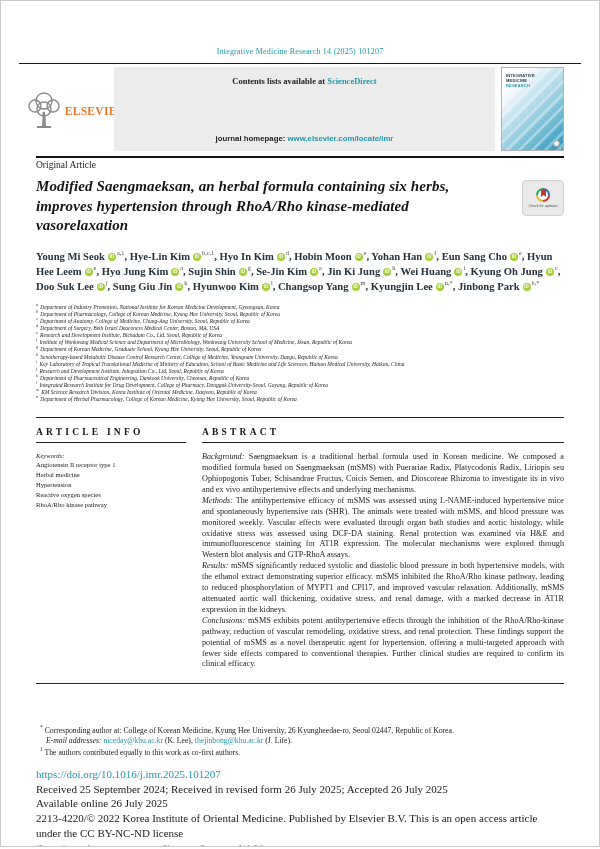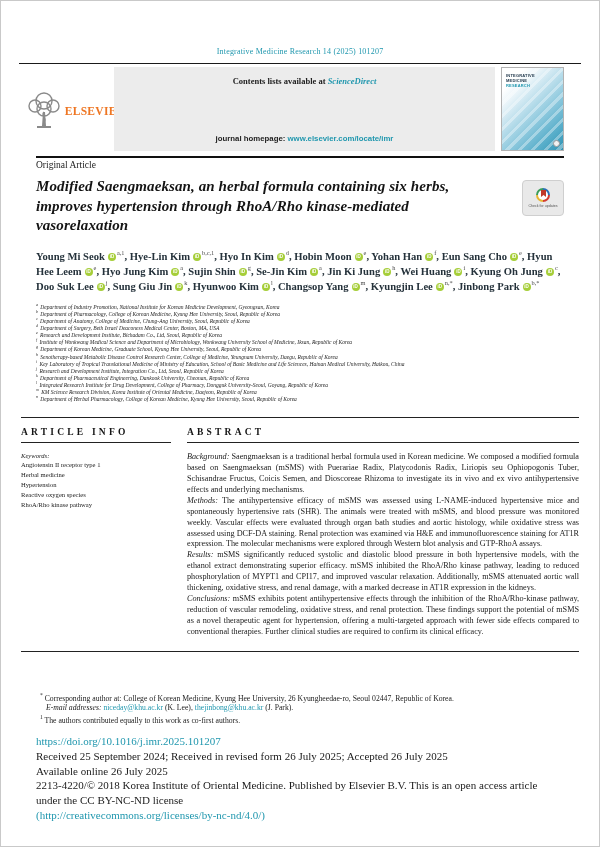--- a/index.html
+++ b/index.html
@@ -16,21 +16,21 @@
   .top-rule { margin:7px 18px 0; border-top:1.3px solid #1a1a1a; }
   .header-band { display:flex; margin:1px 35px 0; height:88px; align-items:stretch; }
   .elsevier-logo { width:76px; display:flex; flex-direction:row; align-items:center; justify-content:center; padding-top:2px; }
   .elsevier-logo svg { display:block; }
   .elsevier-word { font-size:11.5px; font-weight:bold; color:#ee7623; letter-spacing:.3px; margin-top:1px; }
   .banner {
     flex:1; background:#ececec; margin:2px 6px 2px 2px; padding:9px 10px 8px;
     display:flex; flex-direction:column; align-items:center; justify-content:space-between; text-align:center;
   }
   .contents-line { font-size:8.5px; font-weight:600; color:#222; }
-  .contents-line a, .teal { color:#2097ae; text-decoration:none;font-style:italic; }
+  .contents-line a, .teal { color:#2097ae; text-decoration:none; }
   .banner-title { font-size:16px; font-weight:bold; color:#141414; letter-spacing:.2px; }
   .homepage-line { font-family:"Liberation Sans", sans-serif; font-size:7.8px; font-weight:bold; color:#222; }
   .homepage-line a { color:#2097ae; text-decoration:none; font-weight:bold; }
   .cover-thumb {
     width:63px; height:84px; align-self:center; border:1px solid #b2b2b2; position:relative; overflow:hidden;
     background:linear-gradient(315deg, #2f93b4 0%, #58aeca 18%, #8cc8dd 38%, #c3e2ee 58%, #e9f4f9 72%, #ffffff 84%);
   }
   .cover-thumb:before {
     content:""; position:absolute; inset:0;
     background:repeating-linear-gradient(135deg, rgba(255,255,255,0) 0 6px, rgba(255,255,255,.35) 6px 9px);
@@ -58,21 +58,21 @@
   .authors sup { font-size:6.3px; color:#4a4a4a; font-weight:normal; }
   .orcid {
     display:inline-block; width:8px; height:8px; border-radius:50%; background:#a6ce39; color:#fff;
     font-family:"Liberation Sans", sans-serif; font-size:4.5px; font-weight:bold; line-height:8px; text-align:center;
     margin:0 1px 0 3px; vertical-align:1.5px;
   }
   .affiliations { margin:9px 35px 0; font-size:5.5px; font-style:italic; line-height:1.14; color:#1c1c1c; }
   .affiliations sup { font-size:3.9px; margin-right:1px; }
 
   .info-abstract {
-    margin:15px 20px 0; display:flex; gap:16px;
+    margin:15px 35px 0; display:flex; gap:16px;
     border-top:1.2px solid #222; border-bottom:1.2px solid #222;
     padding:9px 0 13px;
   }
   .col-left { width:150px; flex:none; }
   .col-right { flex:1; }
   .section-header {
     font-size:9.5px; font-weight:bold; color:#141414; letter-spacing:3.2px;
     border-bottom:1.3px solid #222; padding-bottom:5px; margin-bottom:9px; white-space:nowrap;
   }
   .kw-label { font-size:6.6px; font-style:italic; margin-bottom:1px; }
@@ -187,25 +187,25 @@
           <p><i>Background:</i> Saengmaeksan is a traditional herbal formula used in Korean medicine. We composed a modified formula based on Saengmaeksan (mSMS) with Puerariae Radix, Platycodonis Radix, Liriopis seu Ophiopogonis Tuber, Schisandrae Fructus, Coicis Semen, and Dioscoreae Rhizoma to investigate its in vivo and ex vivo antihypertensive effects and underlying mechanisms.</p>
           <p><i>Methods:</i> The antihypertensive efficacy of mSMS was assessed using L-NAME-induced hypertensive mice and spontaneously hypertensive rats (SHR). The animals were treated with mSMS, and blood pressure was monitored weekly. Vascular effects were evaluated through organ bath studies and aortic histology, while oxidative stress was assessed using DCF-DA staining. Renal protection was examined via H&amp;E and immunofluorescence staining for AT1R expression. The molecular mechanisms were explored through Western blot analysis and GTP-RhoA assays.</p>
           <p><i>Results:</i> mSMS significantly reduced systolic and diastolic blood pressure in both hypertensive models, with the ethanol extract demonstrating superior efficacy. mSMS inhibited the RhoA/Rho kinase pathway, leading to reduced phosphorylation of MYPT1 and CPI17, and improved vascular relaxation. Additionally, mSMS attenuated aortic wall thickening, oxidative stress, and renal damage, with a marked decrease in AT1R expression in the kidneys.</p>
           <p><i>Conclusions:</i> mSMS exhibits potent antihypertensive effects through the inhibition of the RhoA/Rho-kinase pathway, reduction of vascular remodeling, oxidative stress, and renal protection. These findings support the potential of mSMS as a novel therapeutic agent for hypertension, offering a multi-targeted approach with fewer side effects compared to conventional therapies. Further clinical studies are required to confirm its clinical efficacy.</p>
         </div>
     </div>
   </div>
 
   <div class="footnotes">
     <div class="fn-line"><sup>*</sup><span> Corresponding author at: College of Korean Medicine, Kyung Hee University, 26 Kyungheedae-ro, Seoul 02447, Republic of Korea.</span></div>
-    <div class="fn-email"><i>E-mail addresses:</i> <a href="#" class="link">niceday@khu.ac.kr</a><span> (K. Lee), </span><a href="#" class="link">thejinbong@khu.ac.kr</a><span> (J. Park).</span></div>
+    <div class="fn-email"><i>E-mail addresses:</i> <a href="#" class="link">niceday@khu.ac.kr</a><span> (K. Lee), </span><a href="#" class="link">thejinbong@khu.ac.kr</a><span> (J. Life).</span></div>
     <div class="fn-line"><sup>1</sup><span> The authors contributed equally to this work as co-first authors.</span></div>
   </div>
 
   <div class="footer">
     <div><a href="#" class="link">https://doi.org/10.1016/j.imr.2025.101207</a></div>
     <div>Received 25 September 2024; Received in revised form 26 July 2025; Accepted 26 July 2025</div>
     <div>Available online 26 July 2025</div>
-    <div>2213-4220/© 2018 Korea Institute of Oriental Medicine. Published by Elsevier B.V. This is an open access article under the CC BY-NC-ND license</div>
+    <div>2213-4220/© 2022 Korea Institute of Oriental Medicine. Published by Elsevier B.V. This is an open access article under the CC BY-NC-ND license</div>
     <div><a href="#" class="link">(http://creativecommons.org/licenses/by-nc-nd/4.0/)</a></div>
   </div>
 
 </div>
 
 </body></html>

